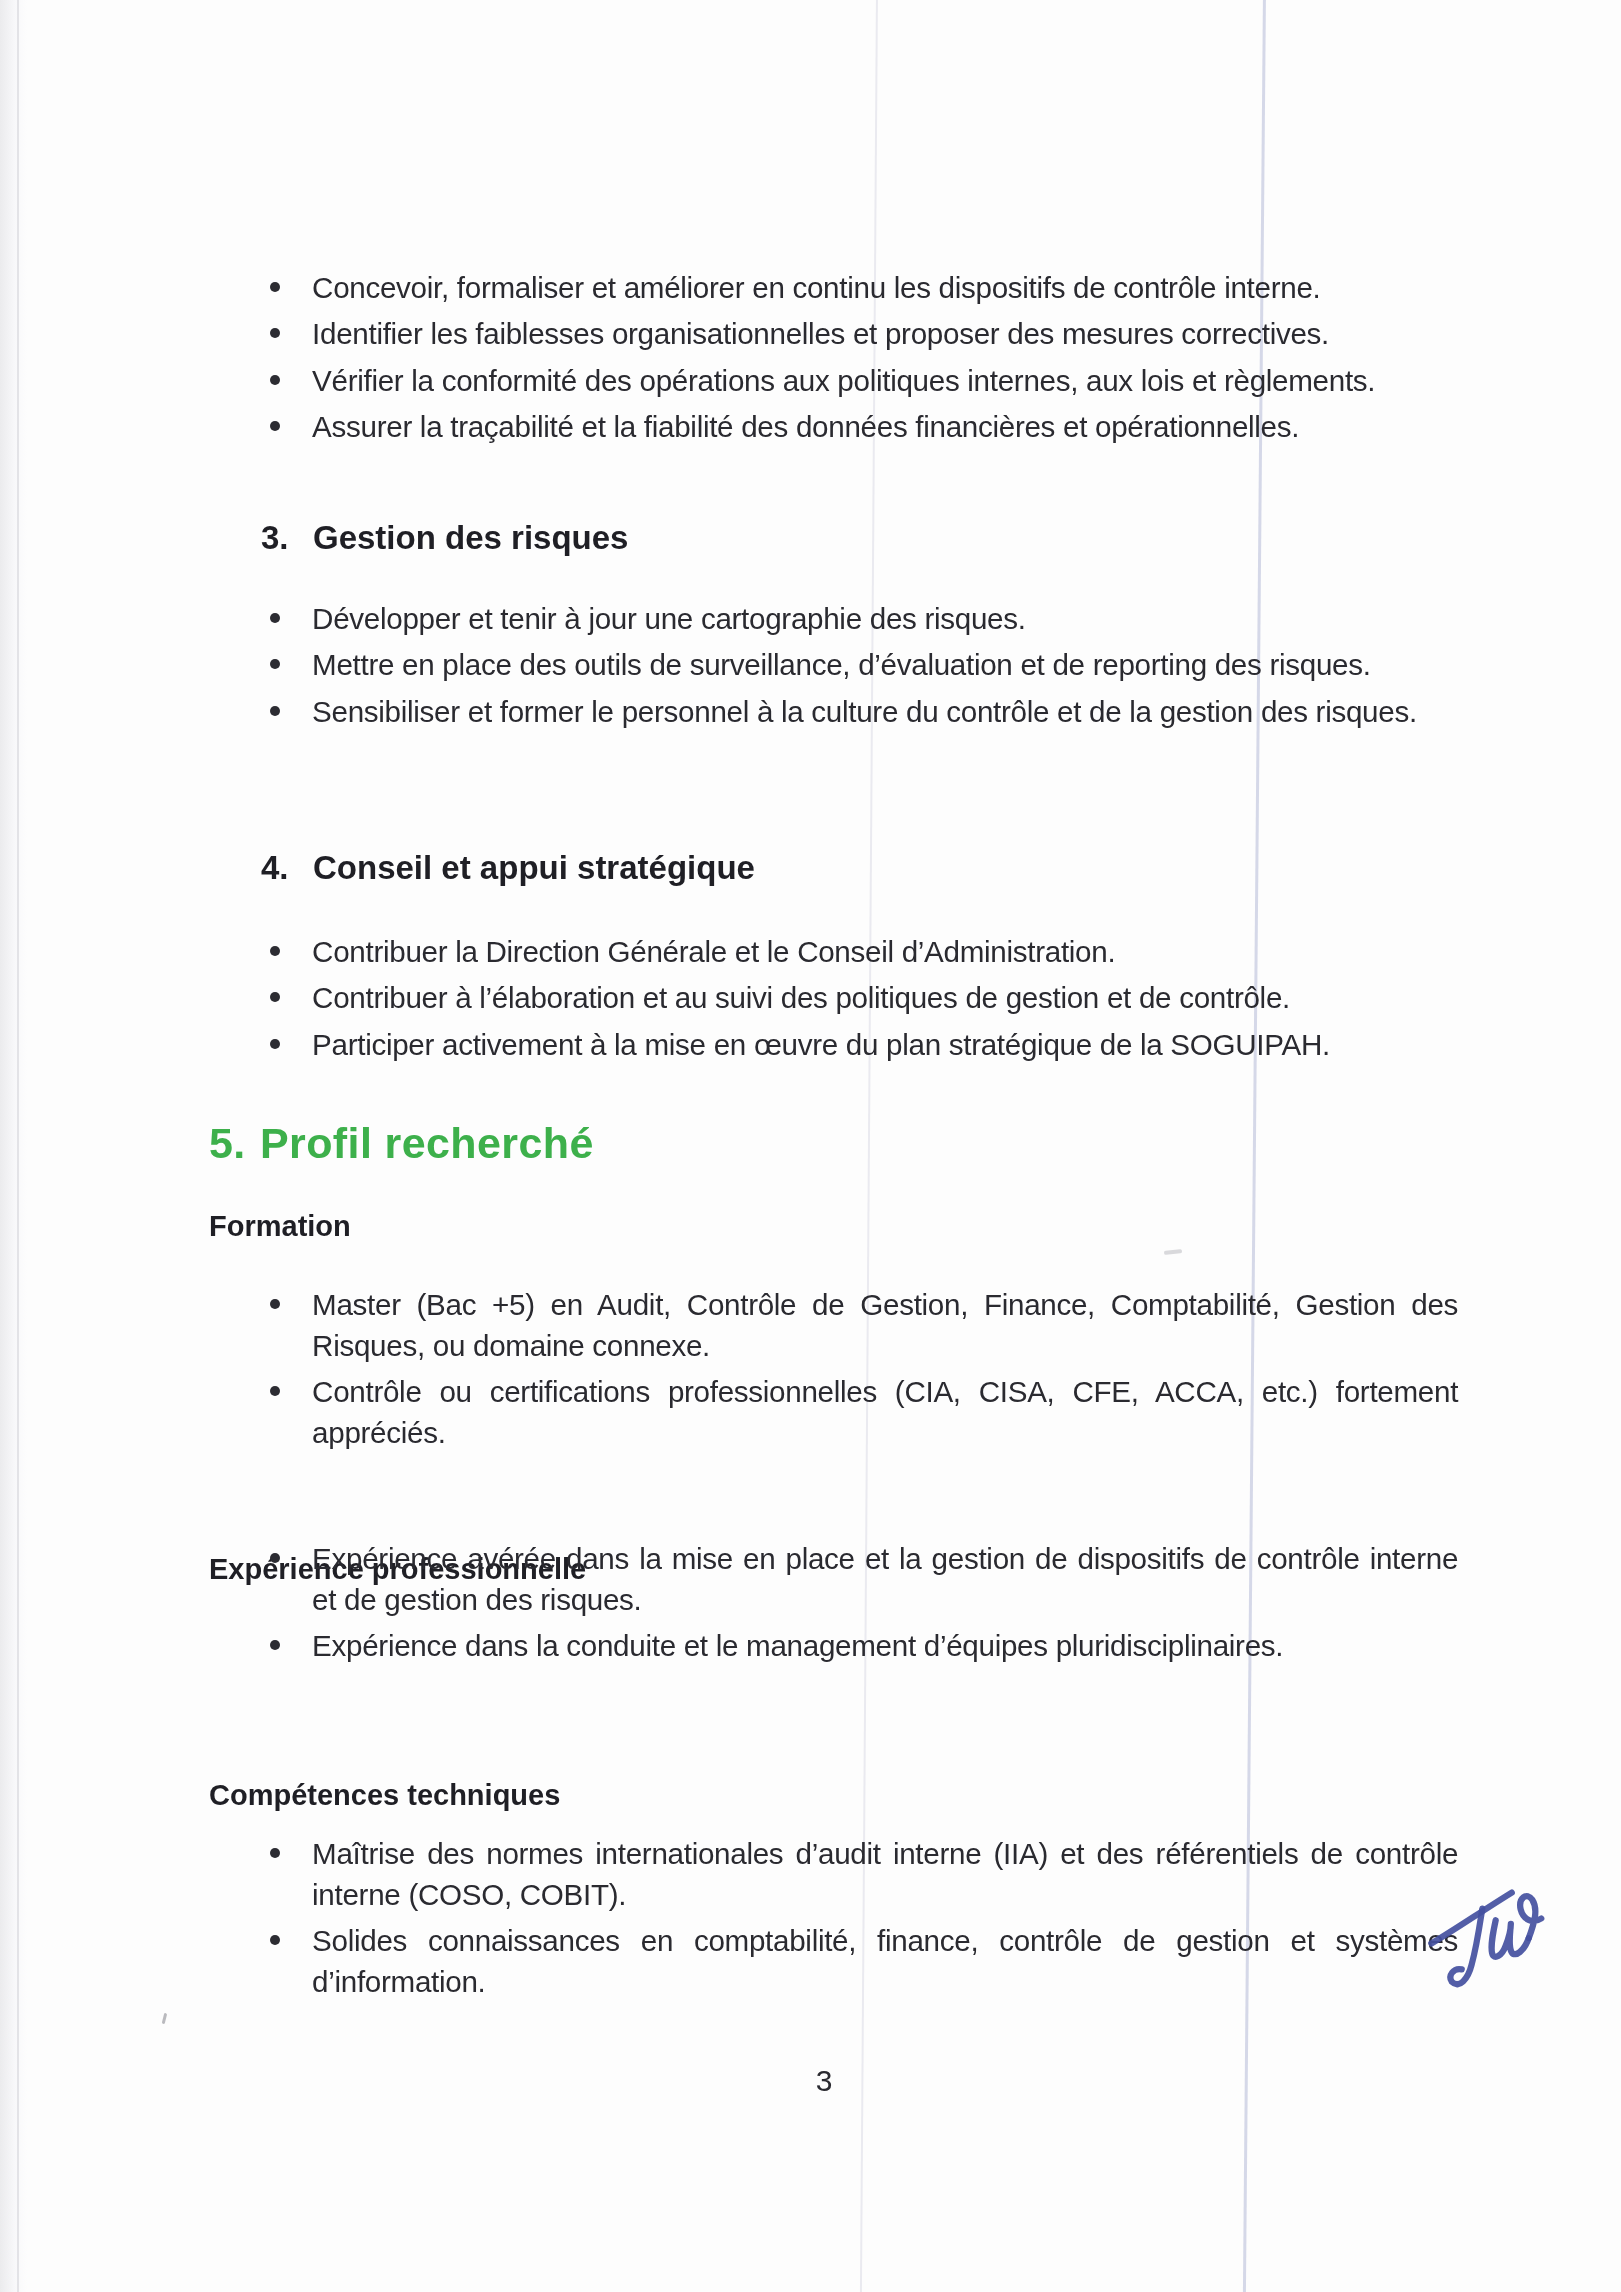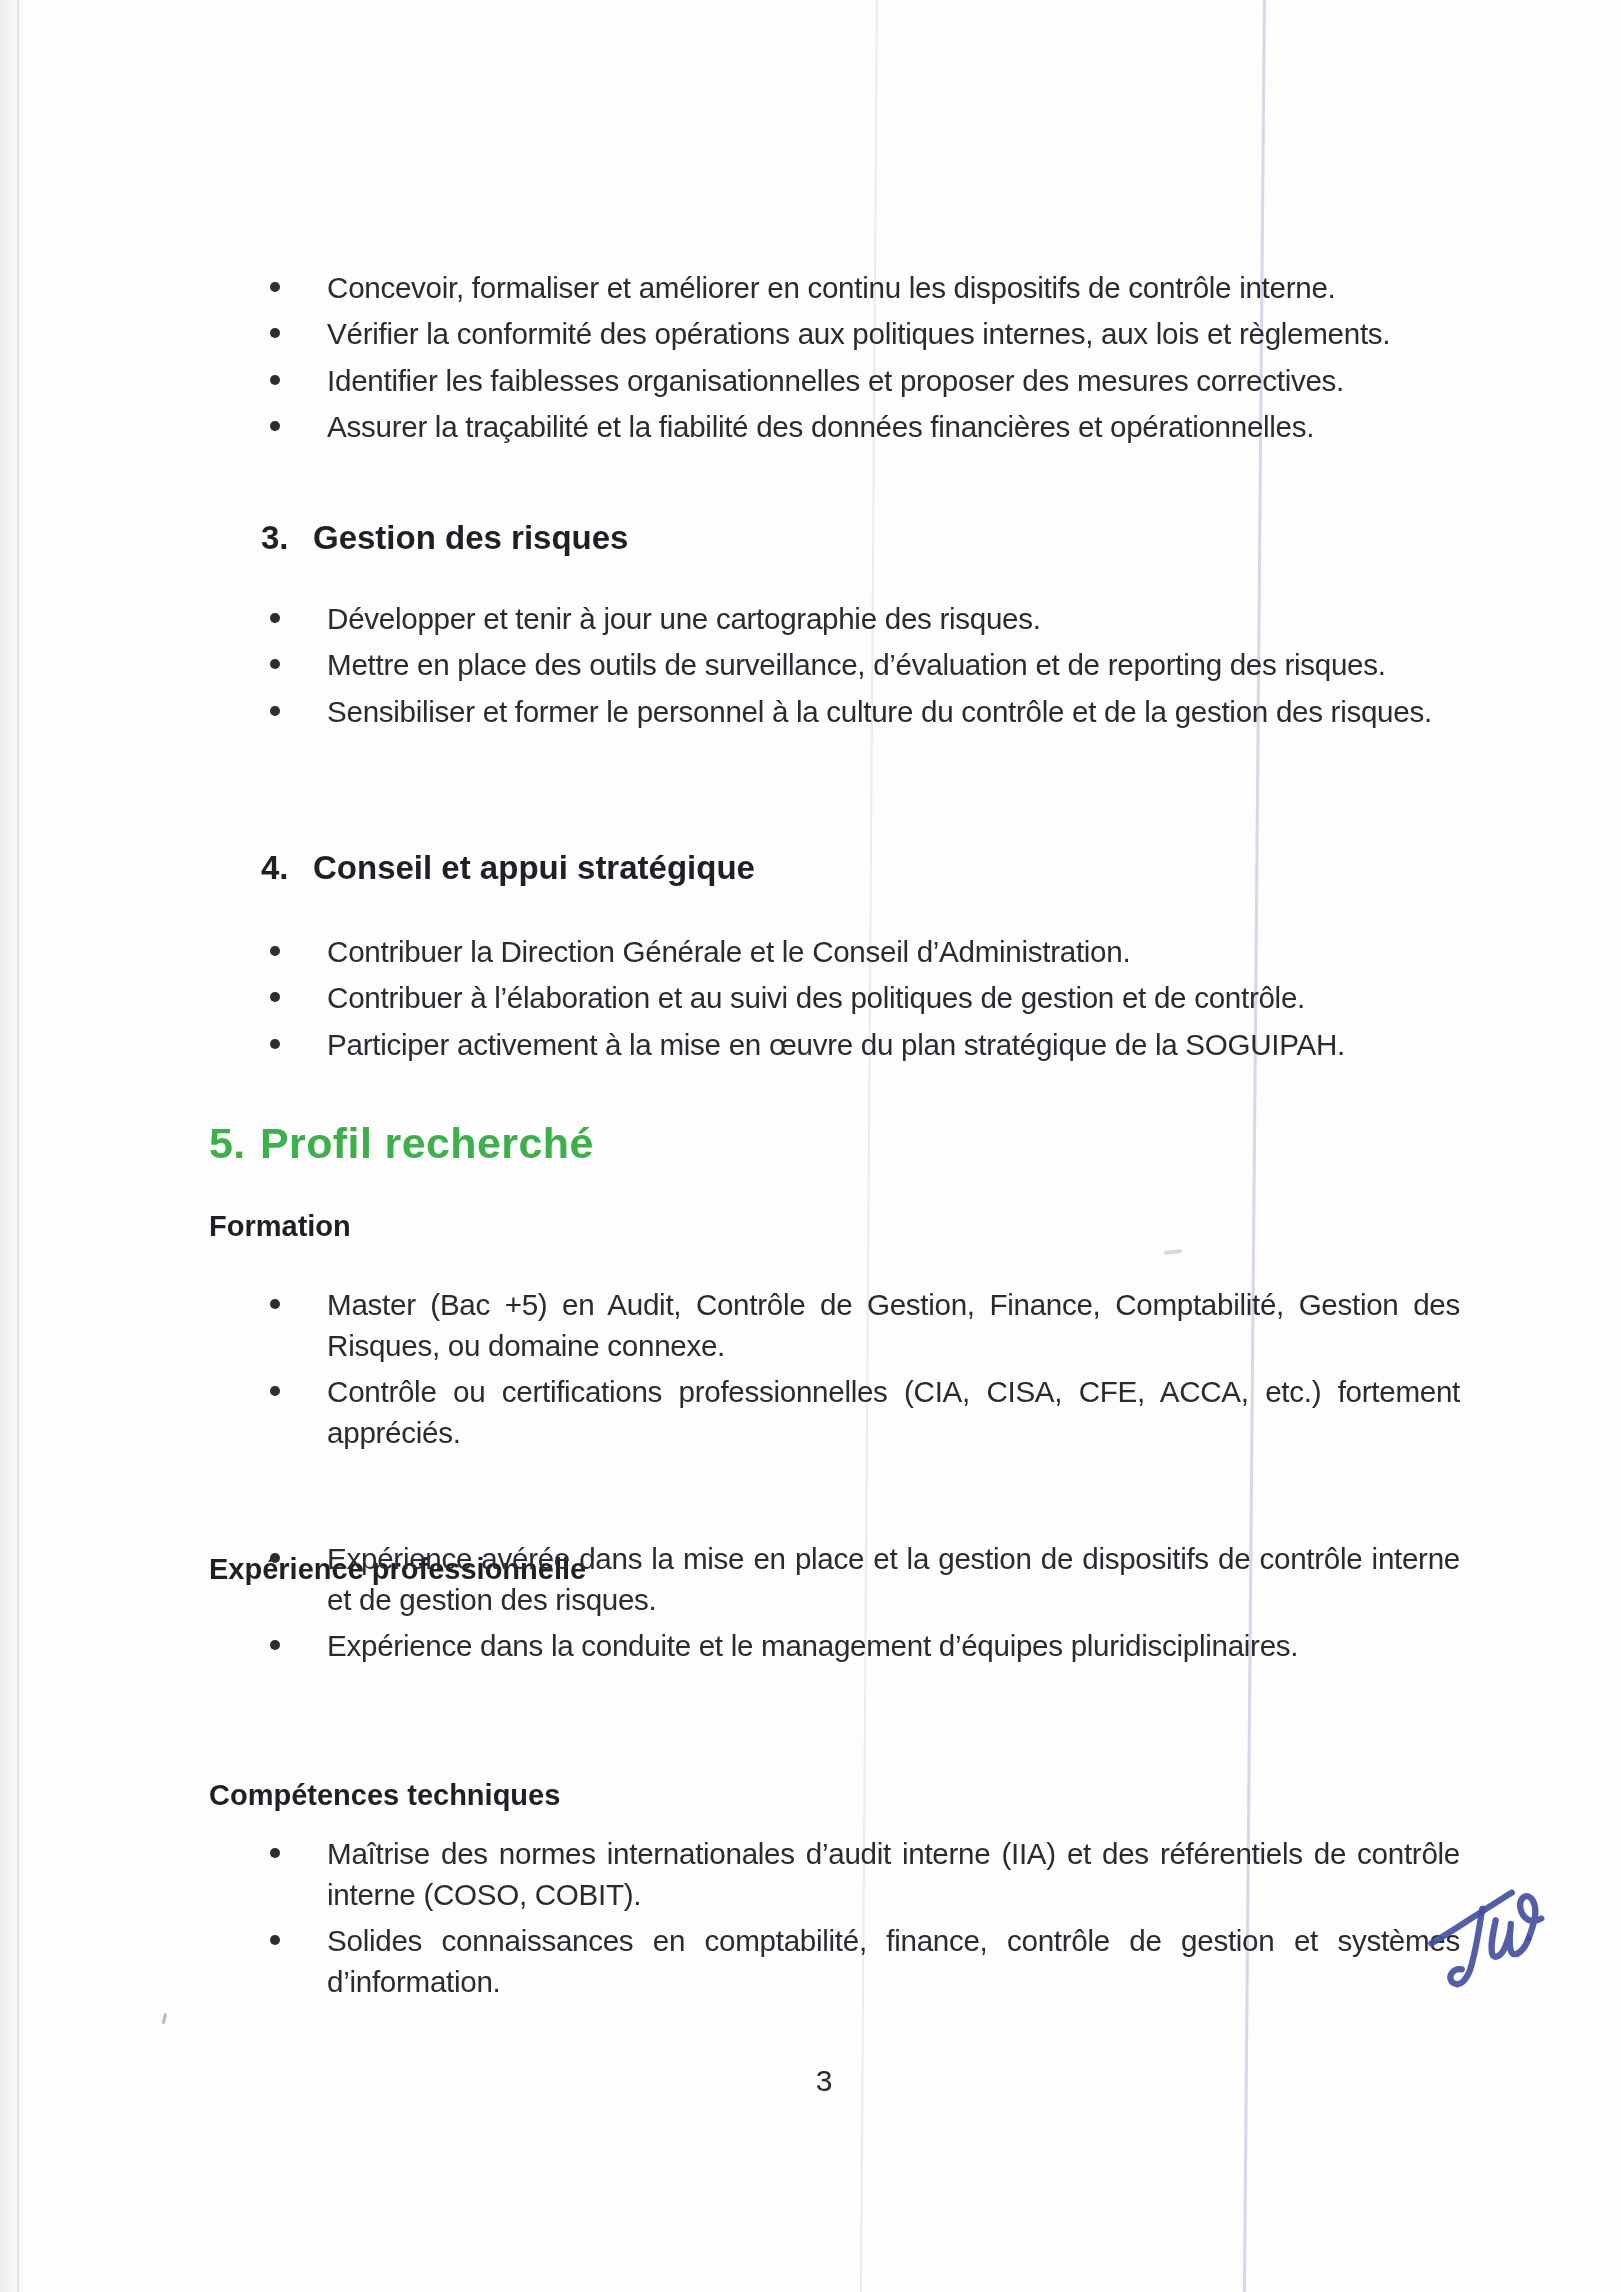--- a/index.html
+++ b/index.html
@@ -18,21 +18,21 @@
     background:#ced1e4;opacity:.85;transform:rotate(0.5deg);transform-origin:top left;}
   .speck{position:absolute;left:1164px;top:1250px;width:18px;height:3.6px;background:#d9d9dc;
     border-radius:1.8px;transform:rotate(-6deg);}
   .tickmark{position:absolute;left:163px;top:2013px;width:2.7px;height:10.7px;background:#a9a9ae;
     border-radius:1.8px;transform:rotate(14deg);opacity:.8;}
 
   .blk{position:absolute;}
 
   
   ul.blist{list-style:none;margin:0;padding:0;width:1197px;}
-  li.bullet{display:flex;margin-bottom:5.4px;gap:15px;}
+  li.bullet{display:flex;margin-bottom:5.4px;}
   .dot{flex:none;width:9.9px;height:9.9px;border-radius:50%;background:#2c2c32;margin:15px 0 0 7.2px;}
   .btxt{margin-left:32px;width:1146px;font-size:29.6px;line-height:41px;
     letter-spacing:-0.3px;text-align:justify;color:#2a2a30;}
 
   
   .nhead{display:flex;margin:0;font-size:33px;line-height:45px;font-weight:bold;color:#1f1f25;}
   .nhead .num{width:52px;flex:none;}
 
   
   .ghead{display:flex;margin:0;font-size:43px;line-height:54px;font-weight:bold;letter-spacing:0.4px;}
@@ -60,25 +60,25 @@
   <div class="tickmark"></div>
 
   <div class="blk" style="top:267px;left:263px;">
     <ul class="blist">
       <li class="bullet">
           <span class="dot"></span>
           <span class="btxt">Concevoir, formaliser et améliorer en continu les dispositifs de contrôle interne.</span>
         </li>
       <li class="bullet">
           <span class="dot"></span>
-          <span class="btxt">Vérifier la conformité des opérations aux politiques internes, aux lois et règlements.</span>
+          <span class="btxt">Identifier les faiblesses organisationnelles et proposer des mesures correctives.</span>
         </li>
       <li class="bullet">
           <span class="dot"></span>
-          <span class="btxt">Identifier les faiblesses organisationnelles et proposer des mesures correctives.</span>
+          <span class="btxt">Vérifier la conformité des opérations aux politiques internes, aux lois et règlements.</span>
         </li>
       <li class="bullet">
           <span class="dot"></span>
           <span class="btxt">Assurer la traçabilité et la fiabilité des données financières et opérationnelles.</span>
         </li>
     </ul>
   </div>
 
   <div class="blk" style="top:515px;left:261px;">
     <h2 class="nhead">

